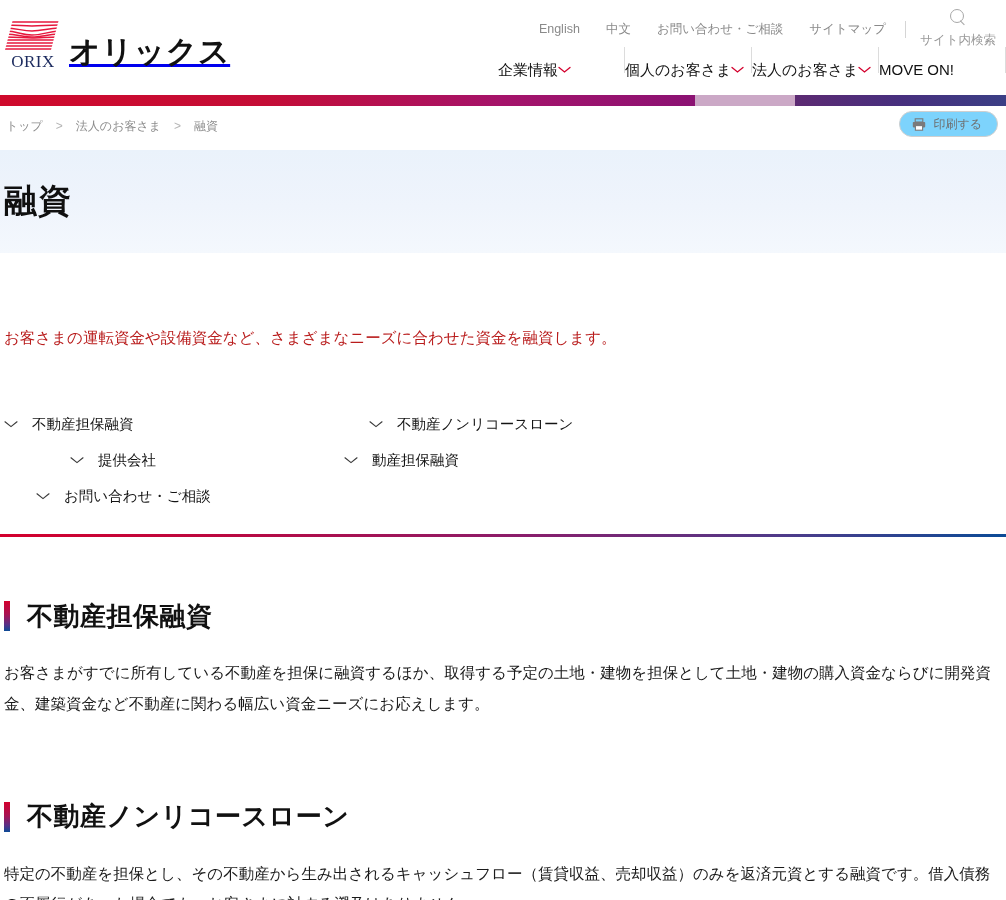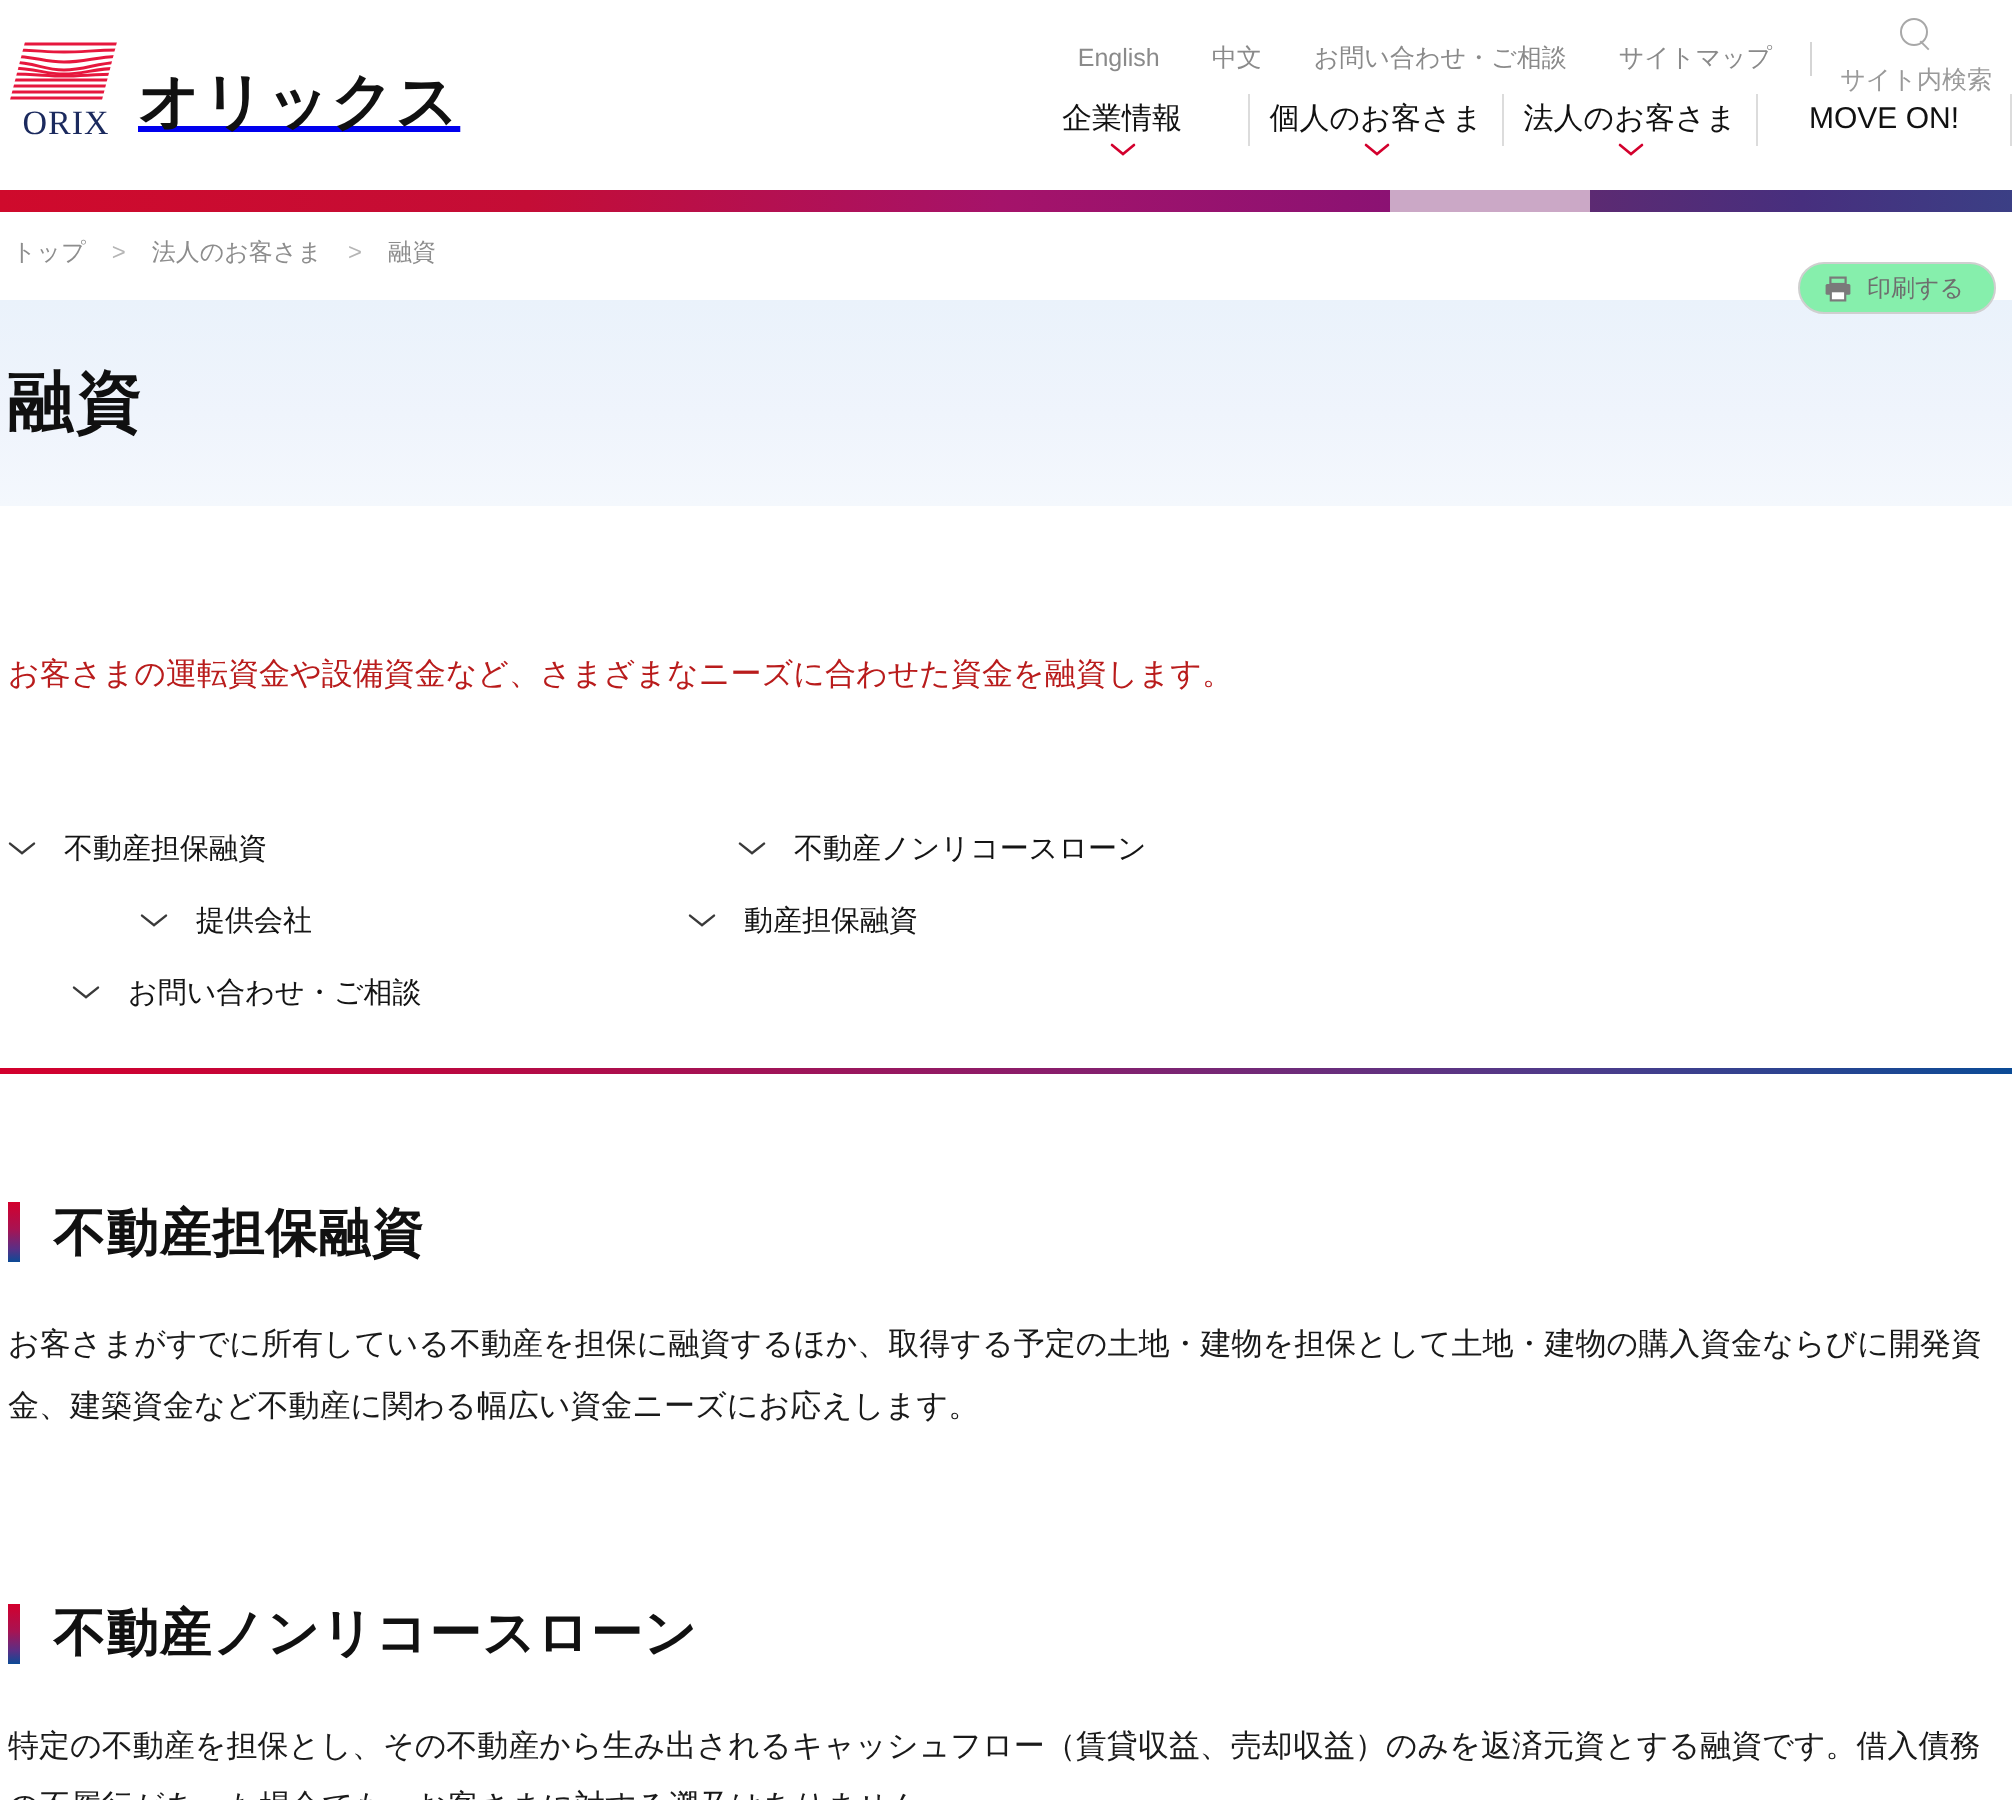--- a/index.html
+++ b/index.html
@@ -118,21 +118,20 @@
     position: absolute;
     right: 0px;
     top: 47px;
     display: flex;
     align-items: stretch;
     height: 42px;
   }
   .nav-item {
     position: relative;
     display: flex;
-    flex-direction: column;
     align-items: center;
     justify-content: flex-start;
     padding: 3px 0 0 0;
     cursor: pointer;
     min-width: 126px;
     text-align: center;
   }
   .nav-item-label {
     font-size: 15px;
     color: #111111;
@@ -202,26 +201,26 @@
   .crumb.current { color: #8d8d8d; cursor: default; }
   .crumb-sep {
     font-size: 12px;
     color: #b5b5b5;
     padding: 0 13px;
   }
 
   .print-btn {
     position: absolute;
     right: 8px;
-    top: 25px;
+    top: 5px;
     height: 26px;
     padding: 0 15px 0 12px;
     border: 1px solid #cfcfcf;
     border-radius: 13px;
-    background: #86efac;
+    background: #7dd3fc;
     display: flex;
     align-items: center;
     gap: 7px;
     cursor: pointer;
   }
   .printer-glyph { width: 14px; height: 13px; display: block; }
   .print-label { font-size: 12px; color: #6e6e6e; white-space: nowrap; }
 
   
   .title-banner {

